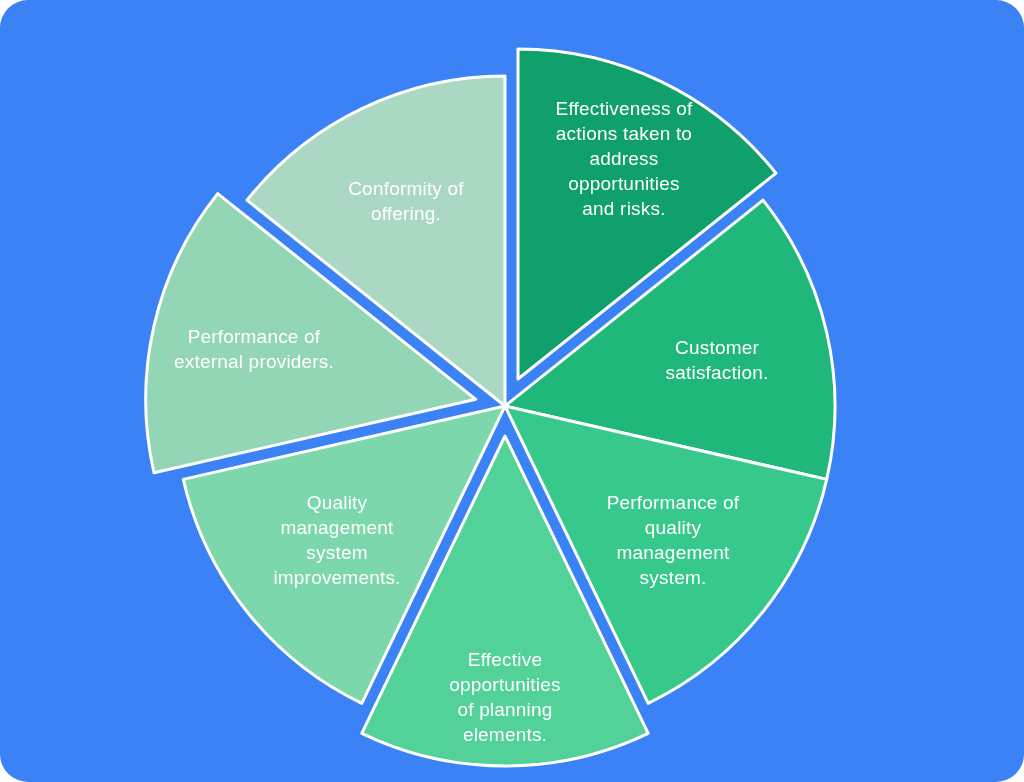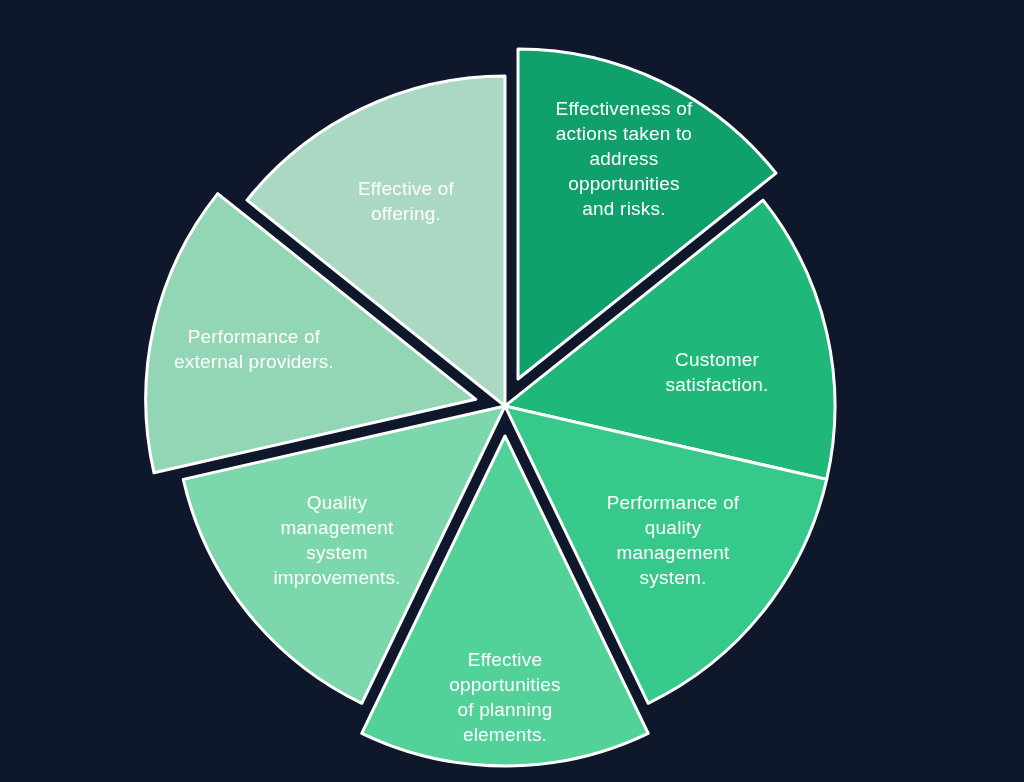--- a/index.html
+++ b/index.html
@@ -38,48 +38,48 @@
     font-size: 19px;
     line-height: 1.32;
     text-align: center;
     white-space: pre-line;
     letter-spacing: 0.2px;
   }
 </style>
 </head>
 <body>
 
-<div class="stage" id="stage" style="background: #0f172a;">
+<div class="stage" id="stage" style="background: #3b82f6; border-radius: 28px;">
   <svg id="pie-svg" viewBox="0 0 1024 782">
       <path d="M 518.0 379.0 L 518.0 49.0 A 330 330 0 0 1 776.0 173.2 Z" fill="#10a06c" stroke="#ffffff" stroke-width="3" stroke-linejoin="round"></path>
       <path d="M 505.0 406.0 L 763.0 200.2 A 330 330 0 0 1 826.7 479.4 Z" fill="#1fb87a" stroke="#ffffff" stroke-width="3" stroke-linejoin="round"></path>
       <path d="M 505.0 406.0 L 826.7 479.4 A 330 330 0 0 1 648.2 703.3 Z" fill="#37c98c" stroke="#ffffff" stroke-width="3" stroke-linejoin="round"></path>
       <path d="M 505.0 436.0 L 648.2 733.3 A 330 330 0 0 1 361.8 733.3 Z" fill="#52d199" stroke="#ffffff" stroke-width="3" stroke-linejoin="round"></path>
       <path d="M 505.0 406.0 L 361.8 703.3 A 330 330 0 0 1 183.3 479.4 Z" fill="#7cd8ac" stroke="#ffffff" stroke-width="3" stroke-linejoin="round"></path>
       <path d="M 475.8 399.3 L 154.0 472.8 A 330 330 0 0 1 217.7 193.6 Z" fill="#92d6b6" stroke="#ffffff" stroke-width="3" stroke-linejoin="round"></path>
       <path d="M 505.0 406.0 L 247.0 200.2 A 330 330 0 0 1 505.0 76.0 Z" fill="#aad8c3" stroke="#ffffff" stroke-width="3" stroke-linejoin="round"></path>
     </svg>
   <div id="label-overlay">
       <div class="slice-label" style="left: 624px; top: 159px; color: rgb(255, 255, 255);">Effectiveness of
 actions taken to
 address
 opportunities
 and risks.</div>
-      <div class="slice-label" style="left: 717px; top: 372px; color: rgb(255, 255, 255);">Customer
+      <div class="slice-label" style="left: 717px; top: 360px; color: rgb(255, 255, 255);">Customer
 satisfaction.</div>
       <div class="slice-label" style="left: 673px; top: 540px; color: rgb(255, 255, 255);">Performance of
 quality
 management
 system.</div>
       <div class="slice-label" style="left: 505px; top: 697px; color: rgb(255, 255, 255);">Effective
 opportunities
 of planning
 elements.</div>
       <div class="slice-label" style="left: 337px; top: 540px; color: rgb(255, 255, 255);">Quality
 management
 system
 improvements.</div>
       <div class="slice-label" style="left: 254px; top: 349px; color: rgb(255, 255, 255);">Performance of
 external providers.</div>
-      <div class="slice-label" style="left: 406px; top: 201px; color: rgb(255, 255, 255);">Effective of
+      <div class="slice-label" style="left: 406px; top: 201px; color: rgb(255, 255, 255);">Conformity of
 offering.</div>
     </div>
 </div>
 
 </body></html>

